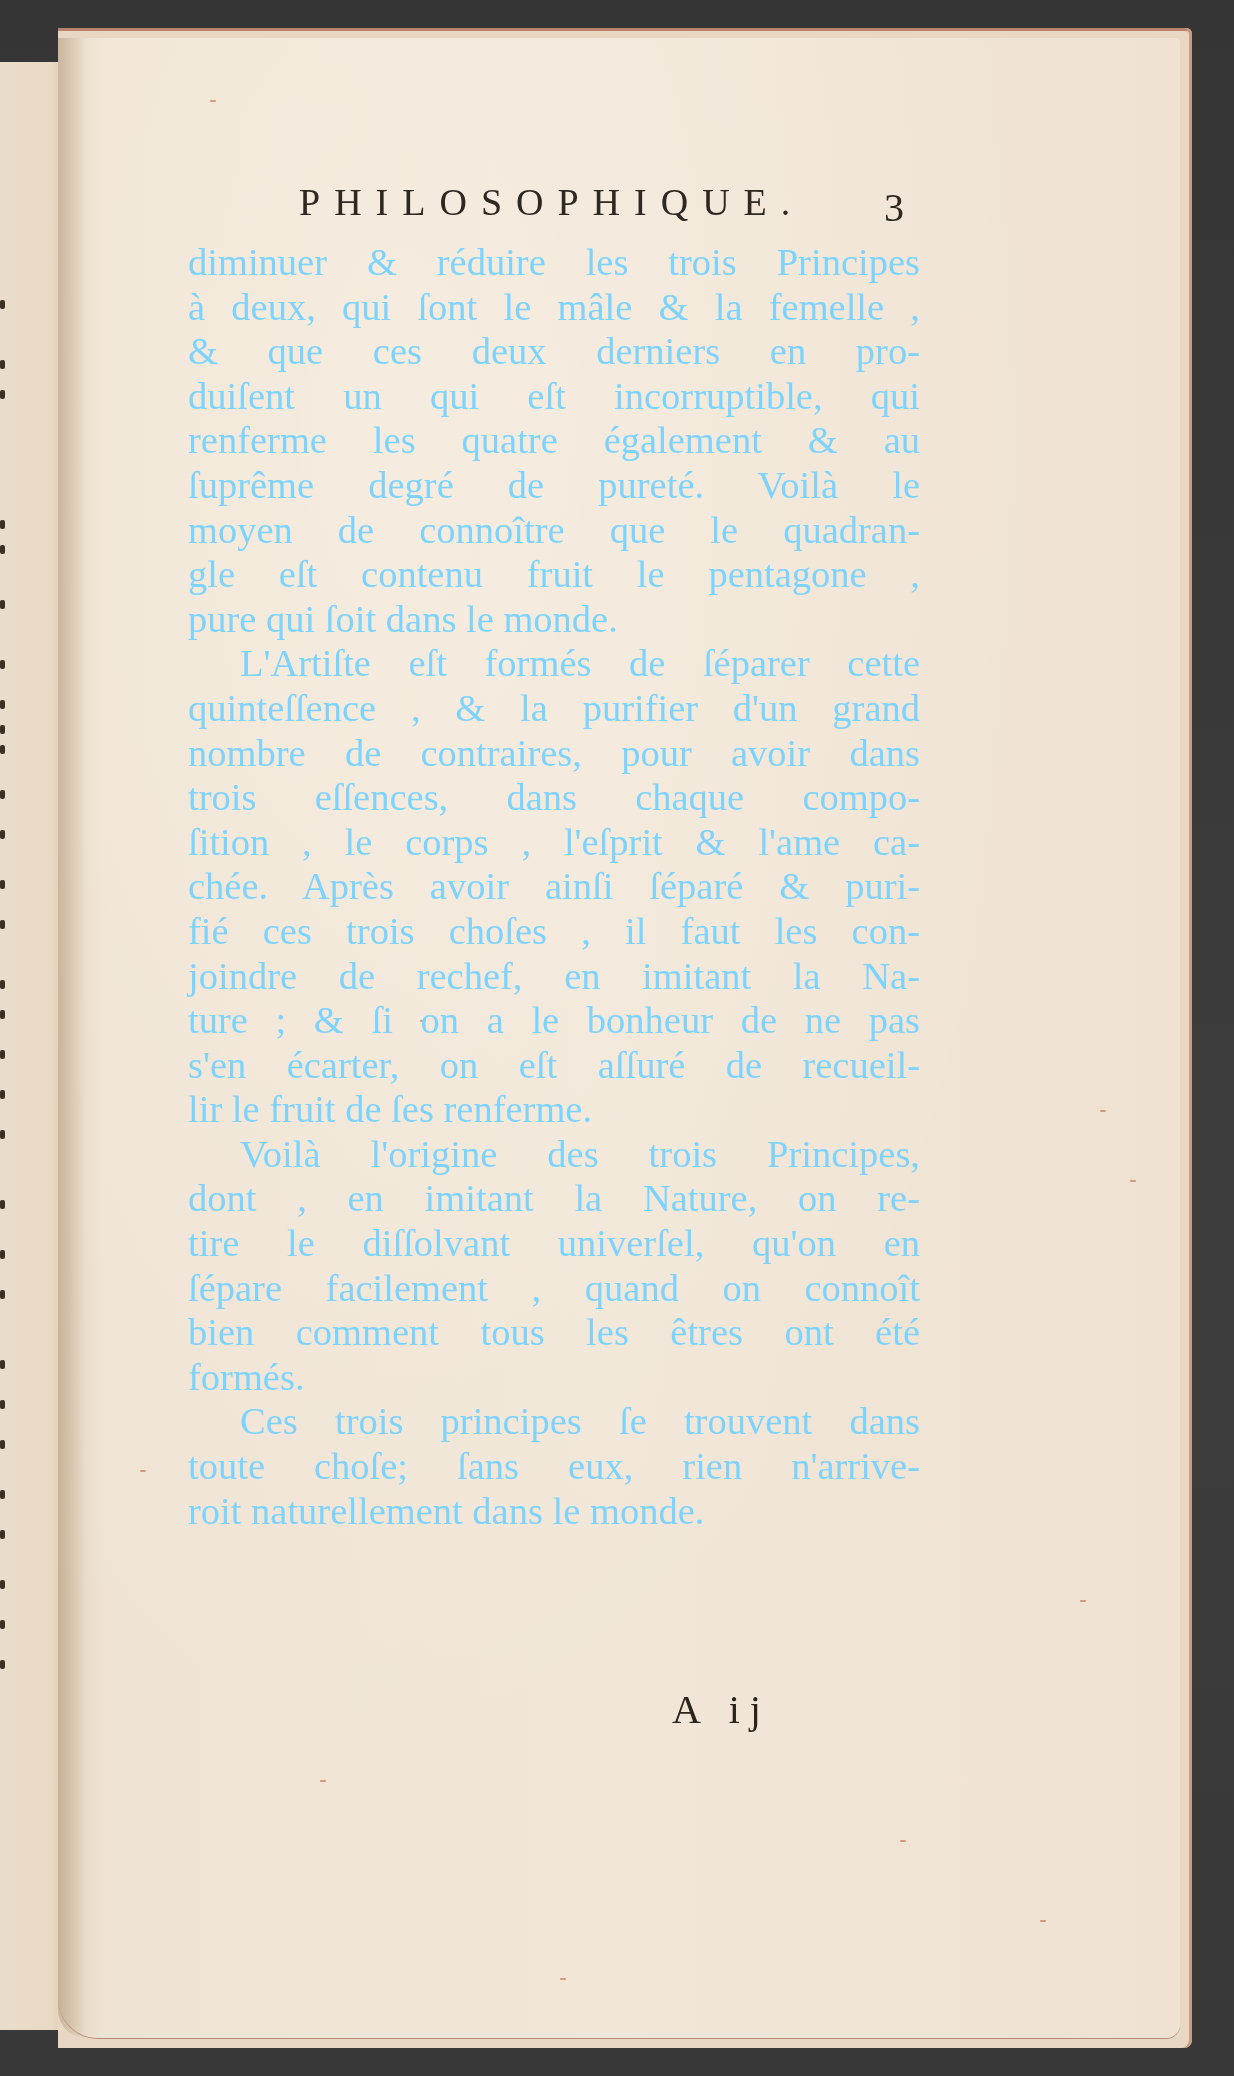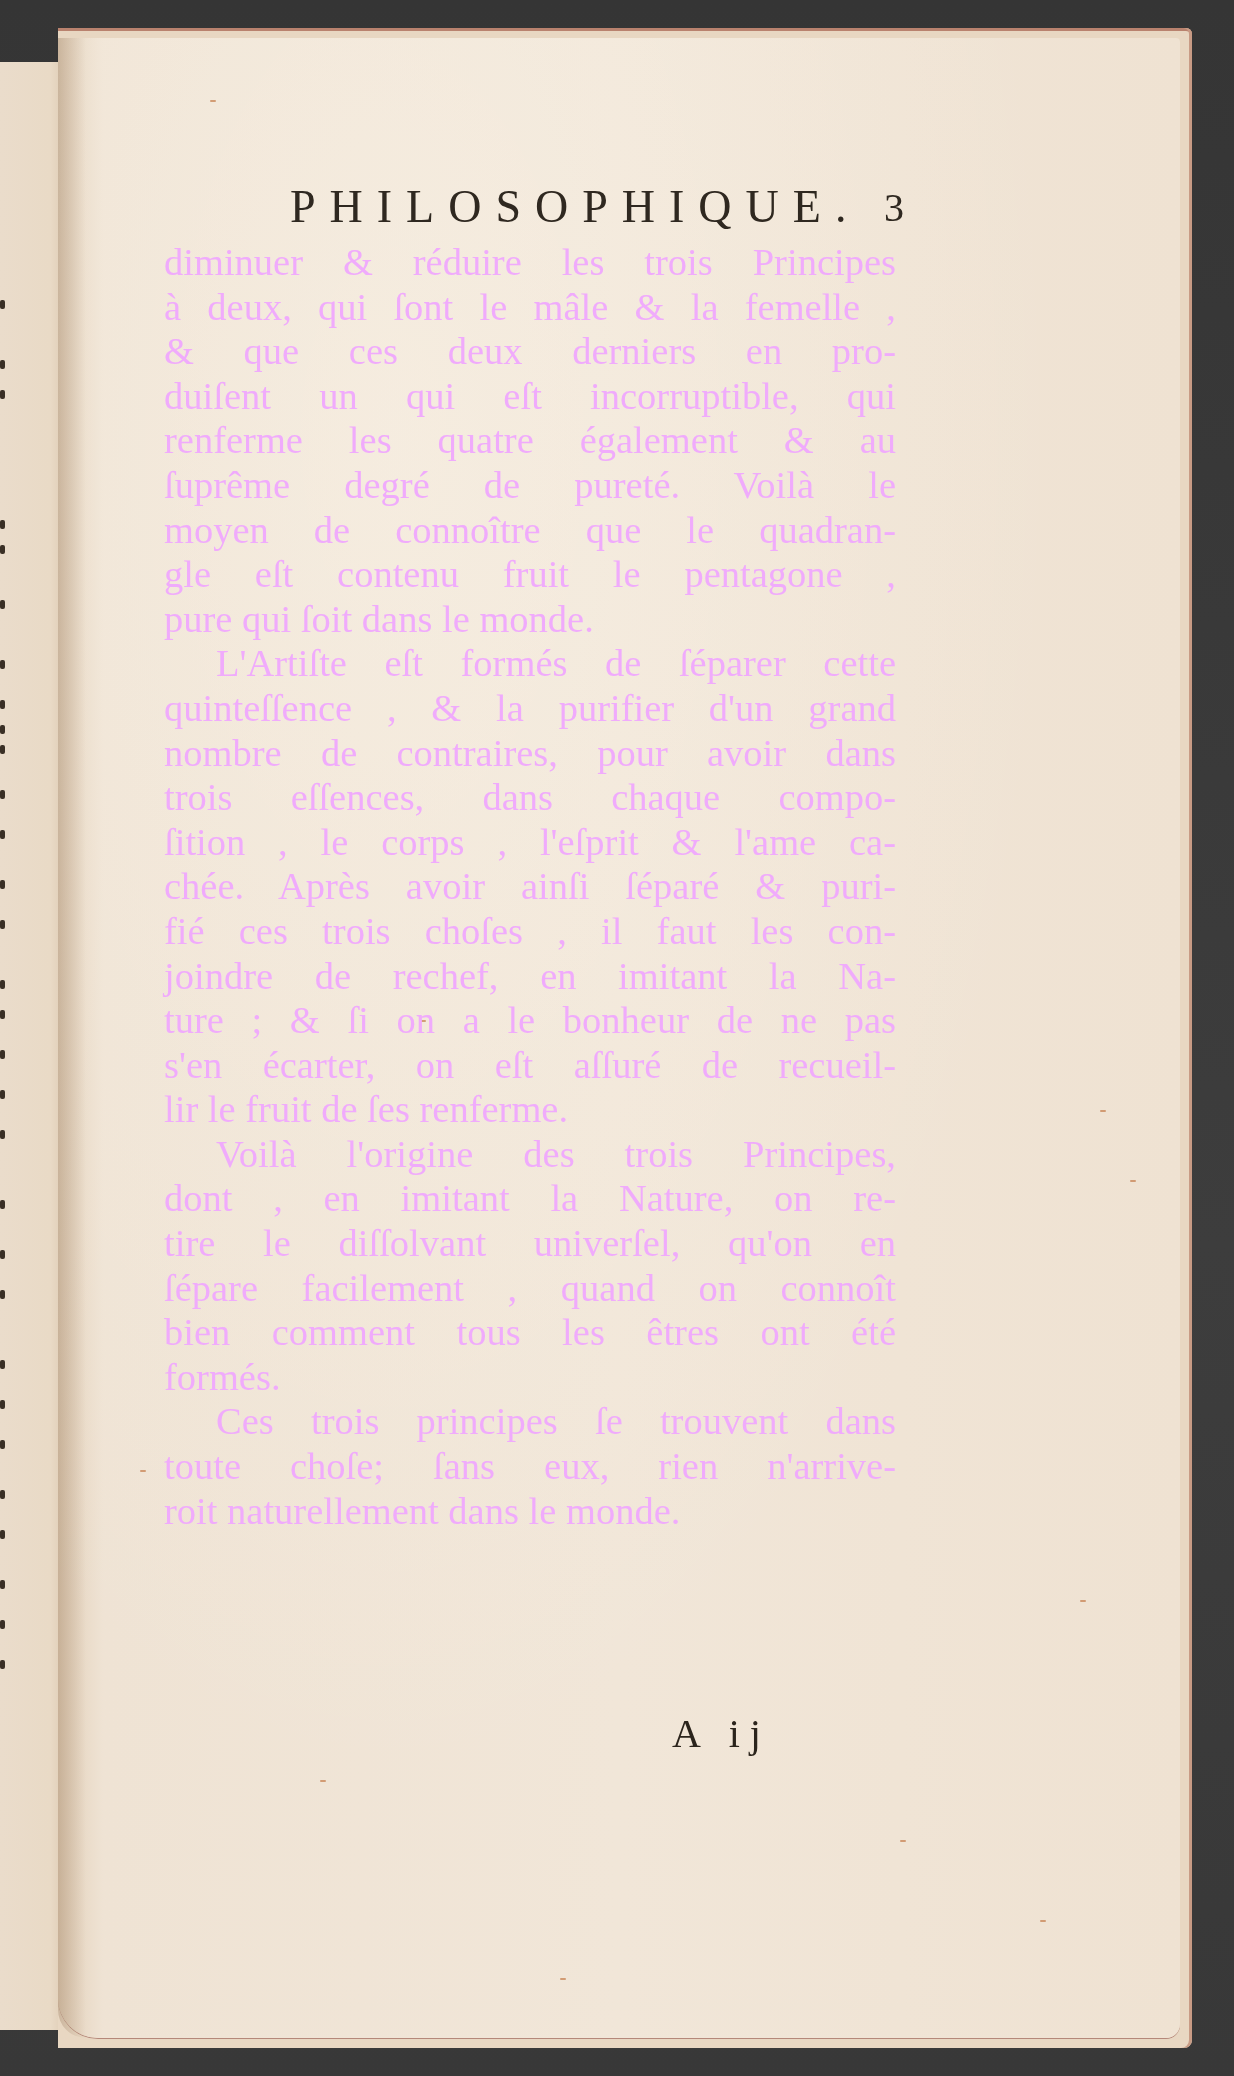--- a/index.html
+++ b/index.html
@@ -80,38 +80,38 @@
     .running-head {
       position: absolute;
       left: 284px;
       top: 180px;
       width: 620px;
       height: 50px;
       color: #2f2820;
     }
     .running-title {
       position: absolute;
-      left: 6px;
+      left: 15px;
       top: 0;
-      font-size: 46px;
+      font-size: 38px;
       letter-spacing: 14px;
       font-variant: small-caps;
     }
     .folio {
       position: absolute;
       right: 0;
       top: 4px;
       font-size: 40px;
     }
     .text-block {
       position: absolute;
-      left: 164px;
+      left: 188px;
       top: 240px;
       width: 732px;
-      color: #f0abfc;
+      color: #7dd3fc;
       font-size: 38.5px;
       line-height: 44.6px;
     }
     .line {
       display: block;
       white-space: nowrap;
       text-align: justify;
       text-align-last: justify;
       height: 44.6px;
     }
@@ -121,21 +121,20 @@
     .line.indent {
       padding-left: 52px;
     }
     .signature {
       position: absolute;
       left: 672px;
       top: 1686px;
       font-size: 40px;
       color: #2b241c;
       letter-spacing: 10px;
-      margin-top: 24px;
     }
     .speck {
       position: absolute;
       width: 6px;
       height: 2px;
       background: #c47c4a;
       border-radius: 1px;
       opacity: 0.7;
     }
   </style>

